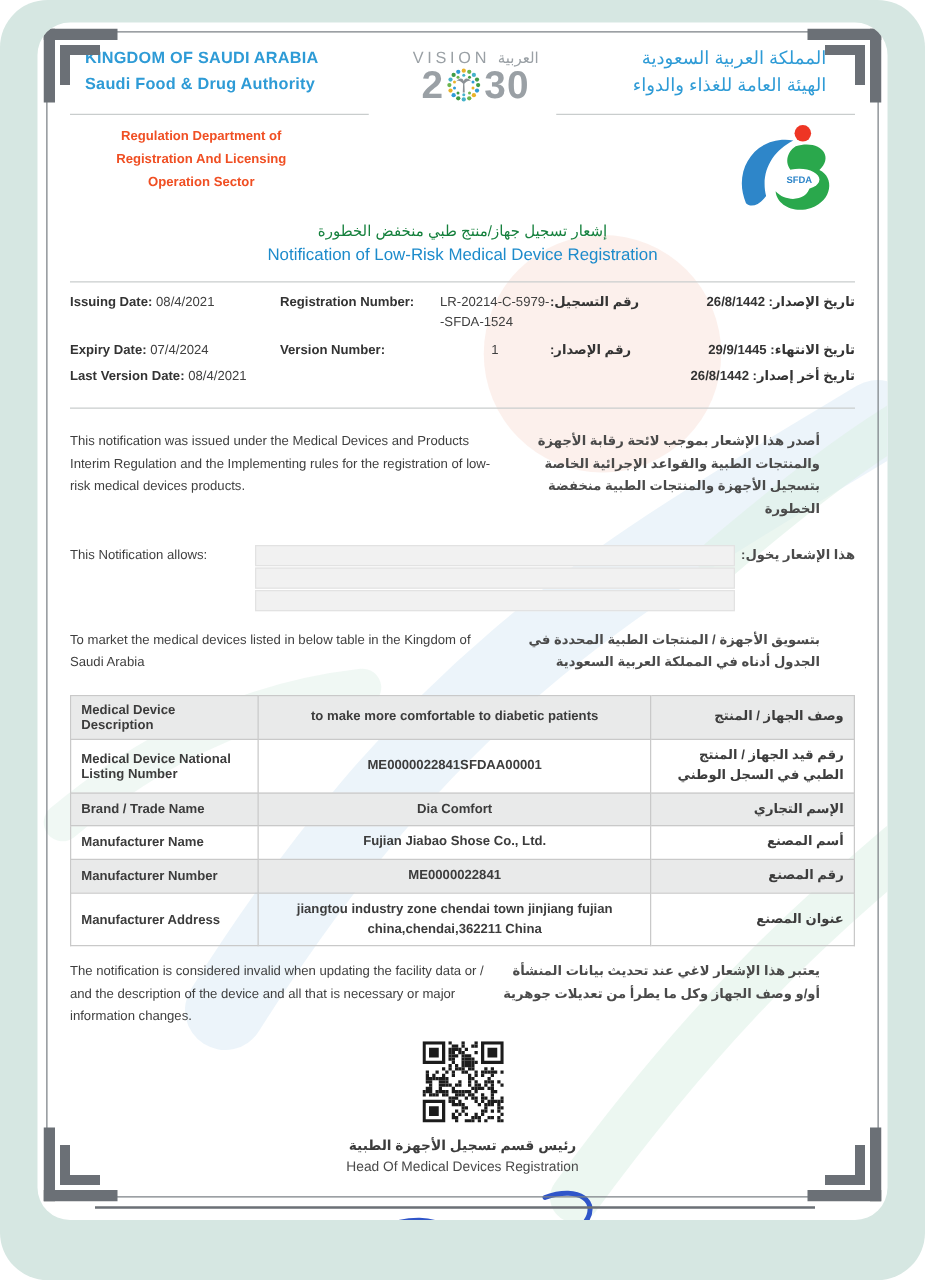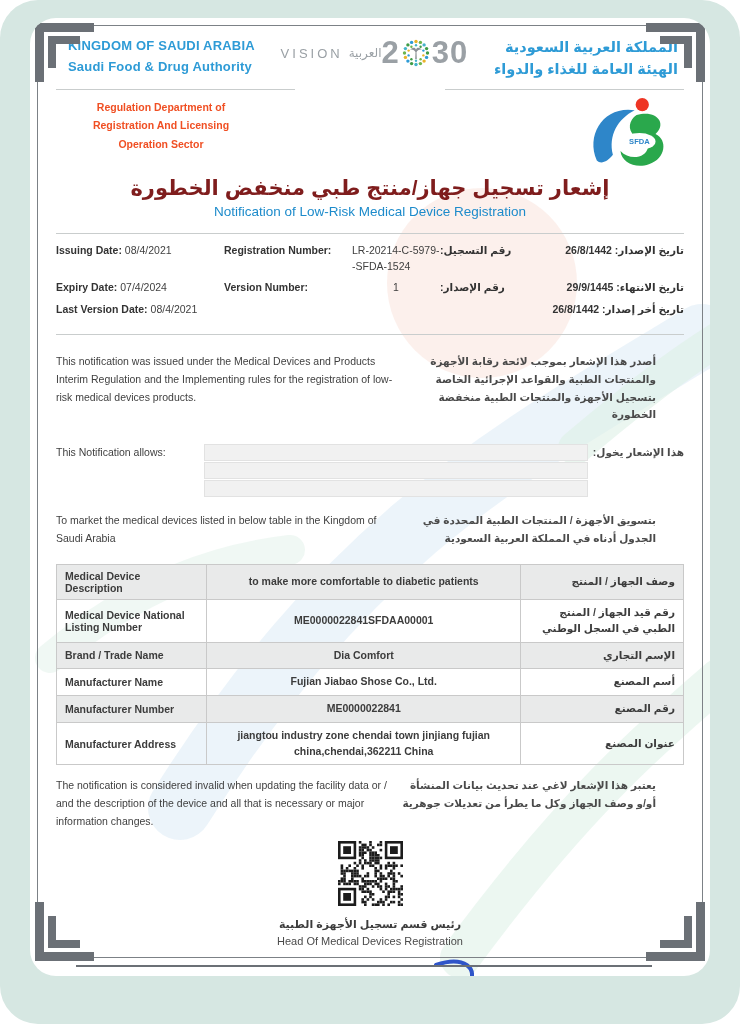--- a/index.html
+++ b/index.html
@@ -29,38 +29,38 @@
     border-left:8px solid #6b7076;border-top:8px solid #6b7076;}
   .corner.tl{left:5px;top:5px;}
   .corner.tr{right:5px;top:5px;transform:scaleX(-1);}
   .corner.bl{left:5px;bottom:15px;transform:scaleY(-1);}
   .corner.br{right:5px;bottom:15px;transform:scale(-1,-1);}
   
   .content{position:relative;padding:16px 26px 0 26px;}
   
   .header-row{display:flex;align-items:flex-start;justify-content:space-between;margin-top:2px;}
   .hdr-en{color:#2e9bd6;font-weight:bold;font-size:13px;line-height:1.6;padding-left:12px;letter-spacing:.2px;}
-  .hdr-ar{color:#2e9bd6;font-size:14.5px;font-weight:bold;line-height:1.55;text-align:right;padding-right:6px;}
-  .vision{display:flex;flex-direction:row;align-items:center;margin-top:2px;}
+  .hdr-ar{color:#2e9bd6;font-size:14.5px;font-weight:normal;line-height:1.55;text-align:right;padding-right:23px;}
+  .vision{display:flex;flex-direction:column;align-items:center;margin-top:2px;}
   .vision-top{color:#9aa0a5;font-size:13px;letter-spacing:3px;display:flex;align-items:center;gap:6px;}
   .vision-top .v-ar{font-size:12px;letter-spacing:0;}
   .vision-bottom{display:flex;align-items:center;color:#9aa0a5;font-weight:bold;font-size:31px;line-height:1;margin-top:-1px;}
   .vision-bottom .digits{letter-spacing:1px;}
   
   .sep-gap{display:flex;align-items:center;margin-top:8px;}
   .sep-gap .seg{flex:1;height:1px;background:#c9cdcd;}
   .sep-gap .gapc{width:150px;}
   
   .dept-row{display:flex;align-items:flex-start;justify-content:space-between;margin-top:8px;}
   .dept-en{color:#f04f23;font-weight:bold;font-size:10.5px;line-height:1.75;text-align:center;width:210px;}
   .dept-ar{color:#f04f23;font-weight:bold;font-size:11.5px;line-height:1.8;text-align:right;width:210px;direction:rtl;}
   .sfda-logo{width:110px;height:72px;display:flex;justify-content:center;}
   
   .doc-title{text-align:center;margin-top:6px;}
-  .title-ar{color:#7f1d1d;font-weight:bold;font-size:21px;direction:rtl;}
+  .title-ar{color:#15803d;font-weight:normal;font-size:12px;direction:rtl;}
   .title-en{color:#1d8bcb;font-size:13.5px;margin-top:4px;}
   .rule{height:1px;background:#c9cdcd;margin-top:14px;}
   
   .meta{margin-top:9px;font-size:10.5px;}
   .meta-row{display:flex;align-items:baseline;margin-top:6px;line-height:1.5;}
   .meta b{color:#333;}
   .m-left{width:168px;flex:none;}
   .m-mid{flex:1;display:flex;align-items:baseline;}
   .m-mid .m-lab{width:128px;flex:none;}
   .m-mid .m-val{flex:1;text-align:left;}

